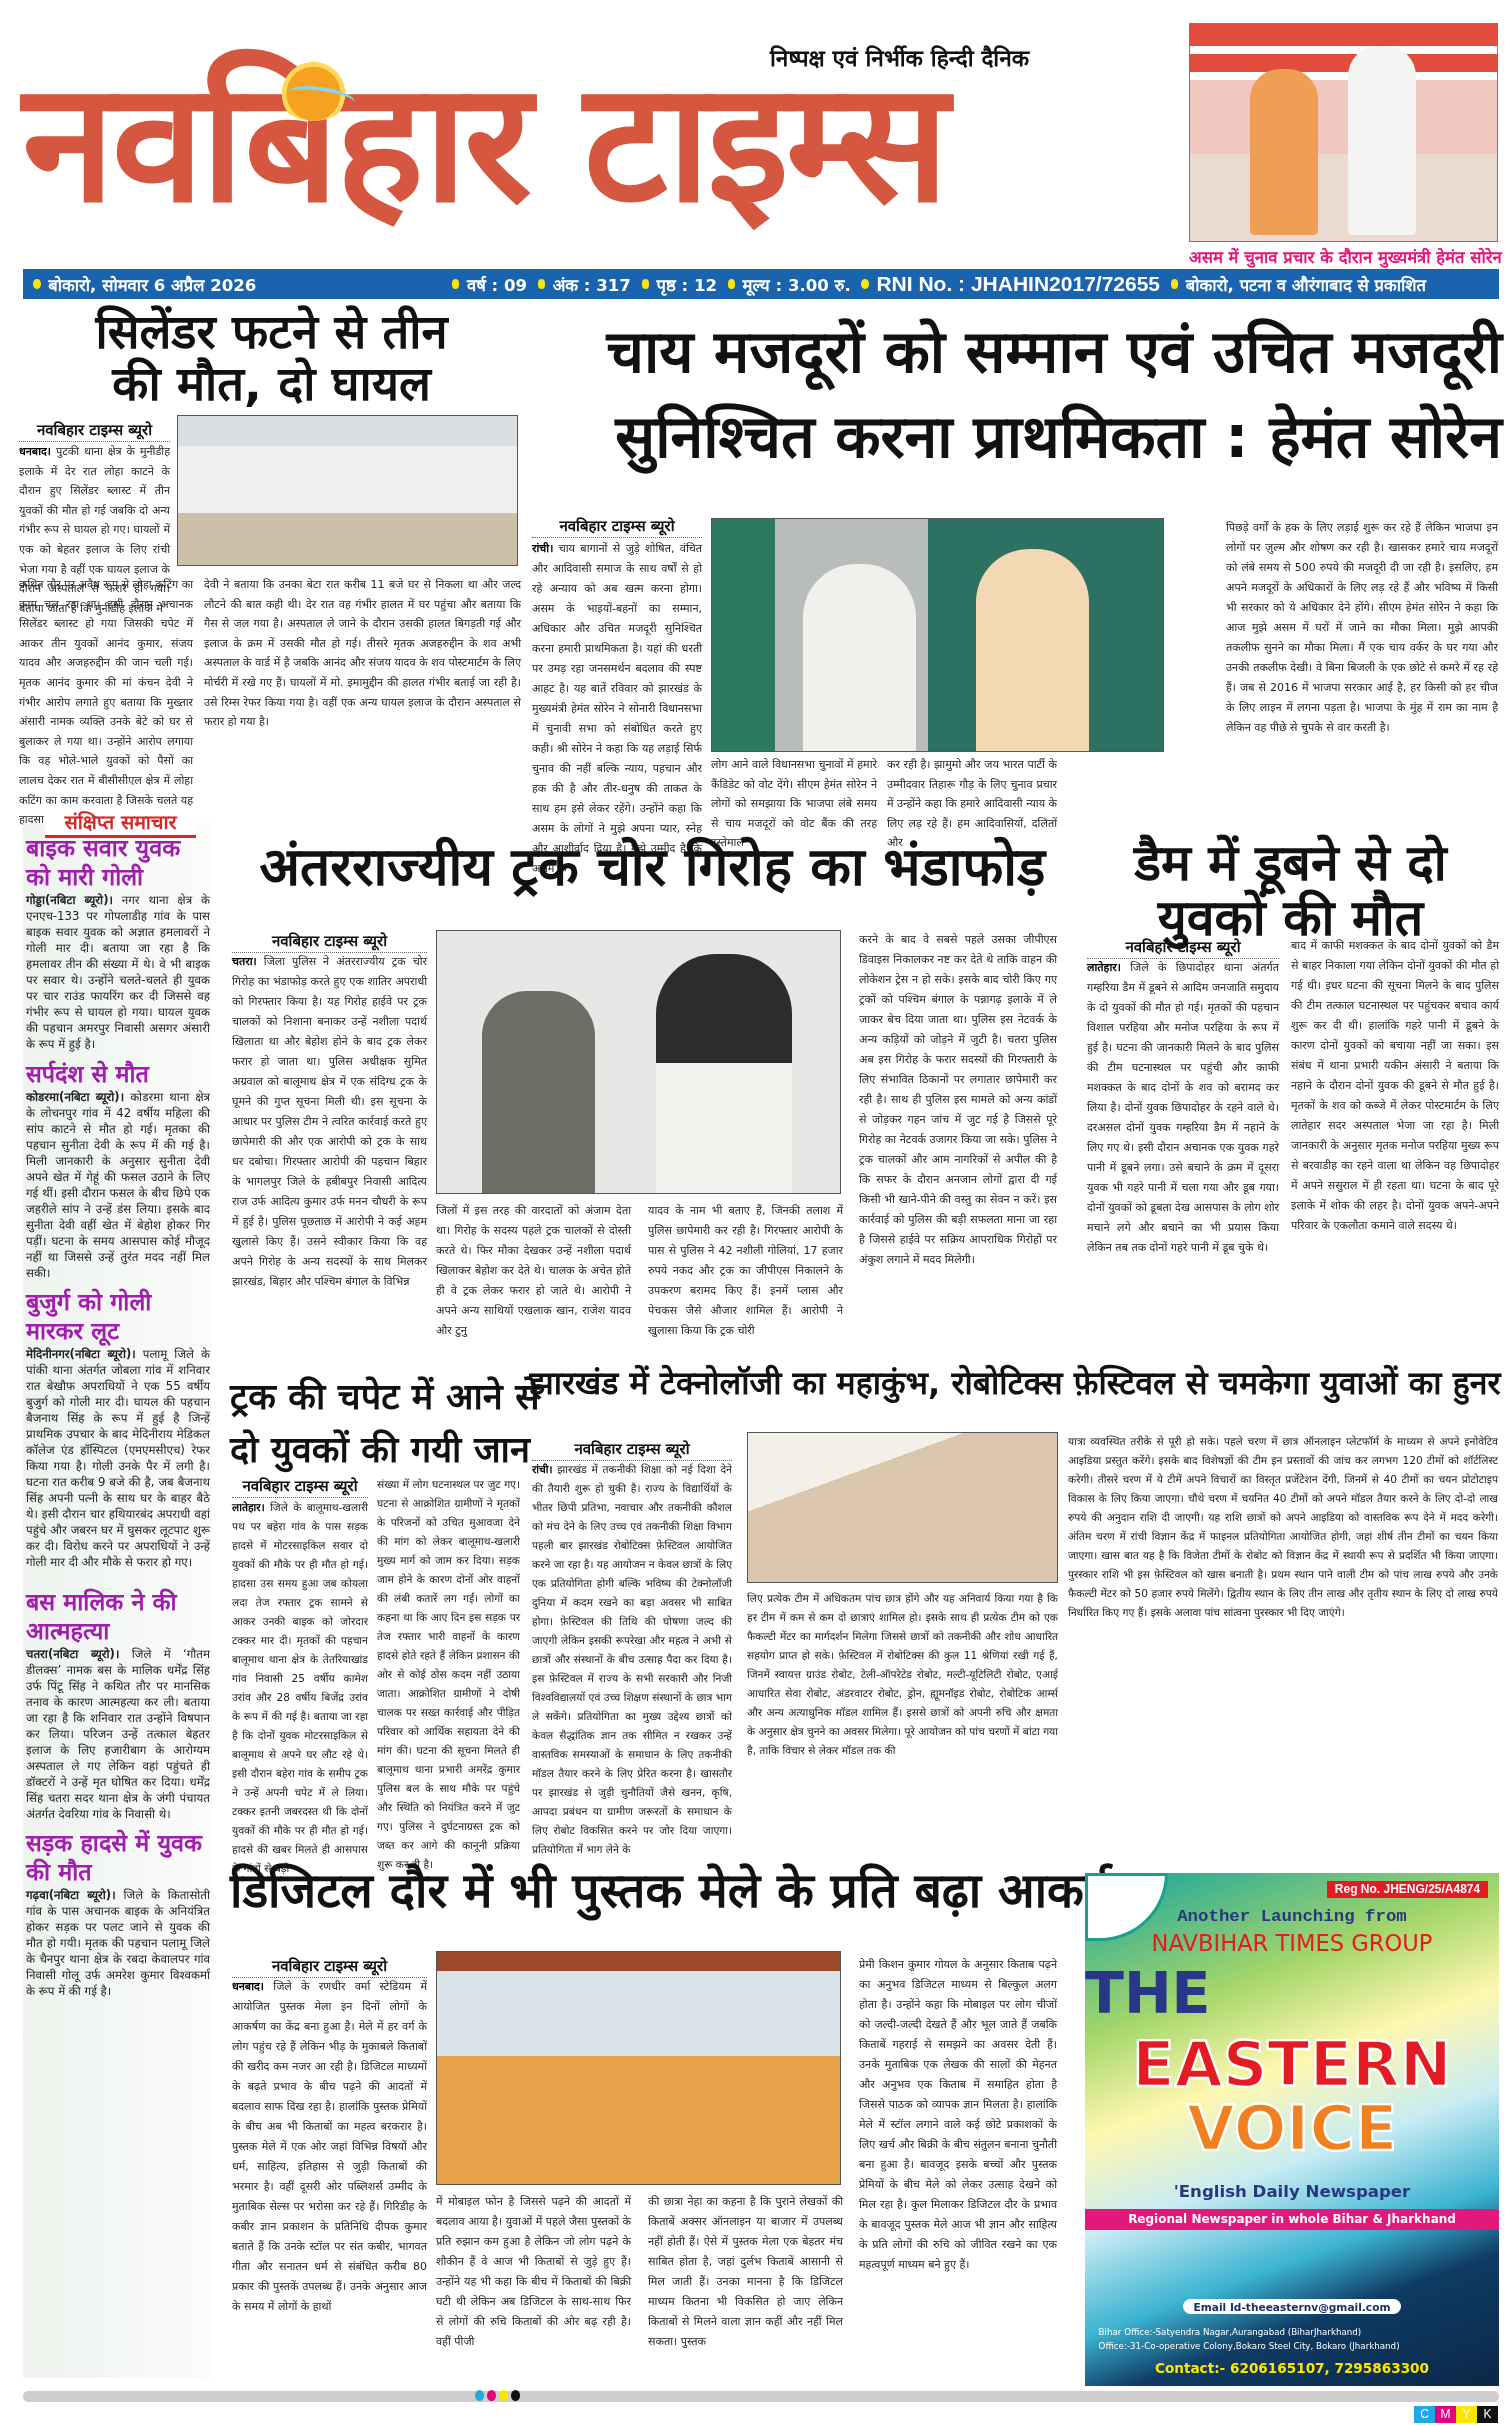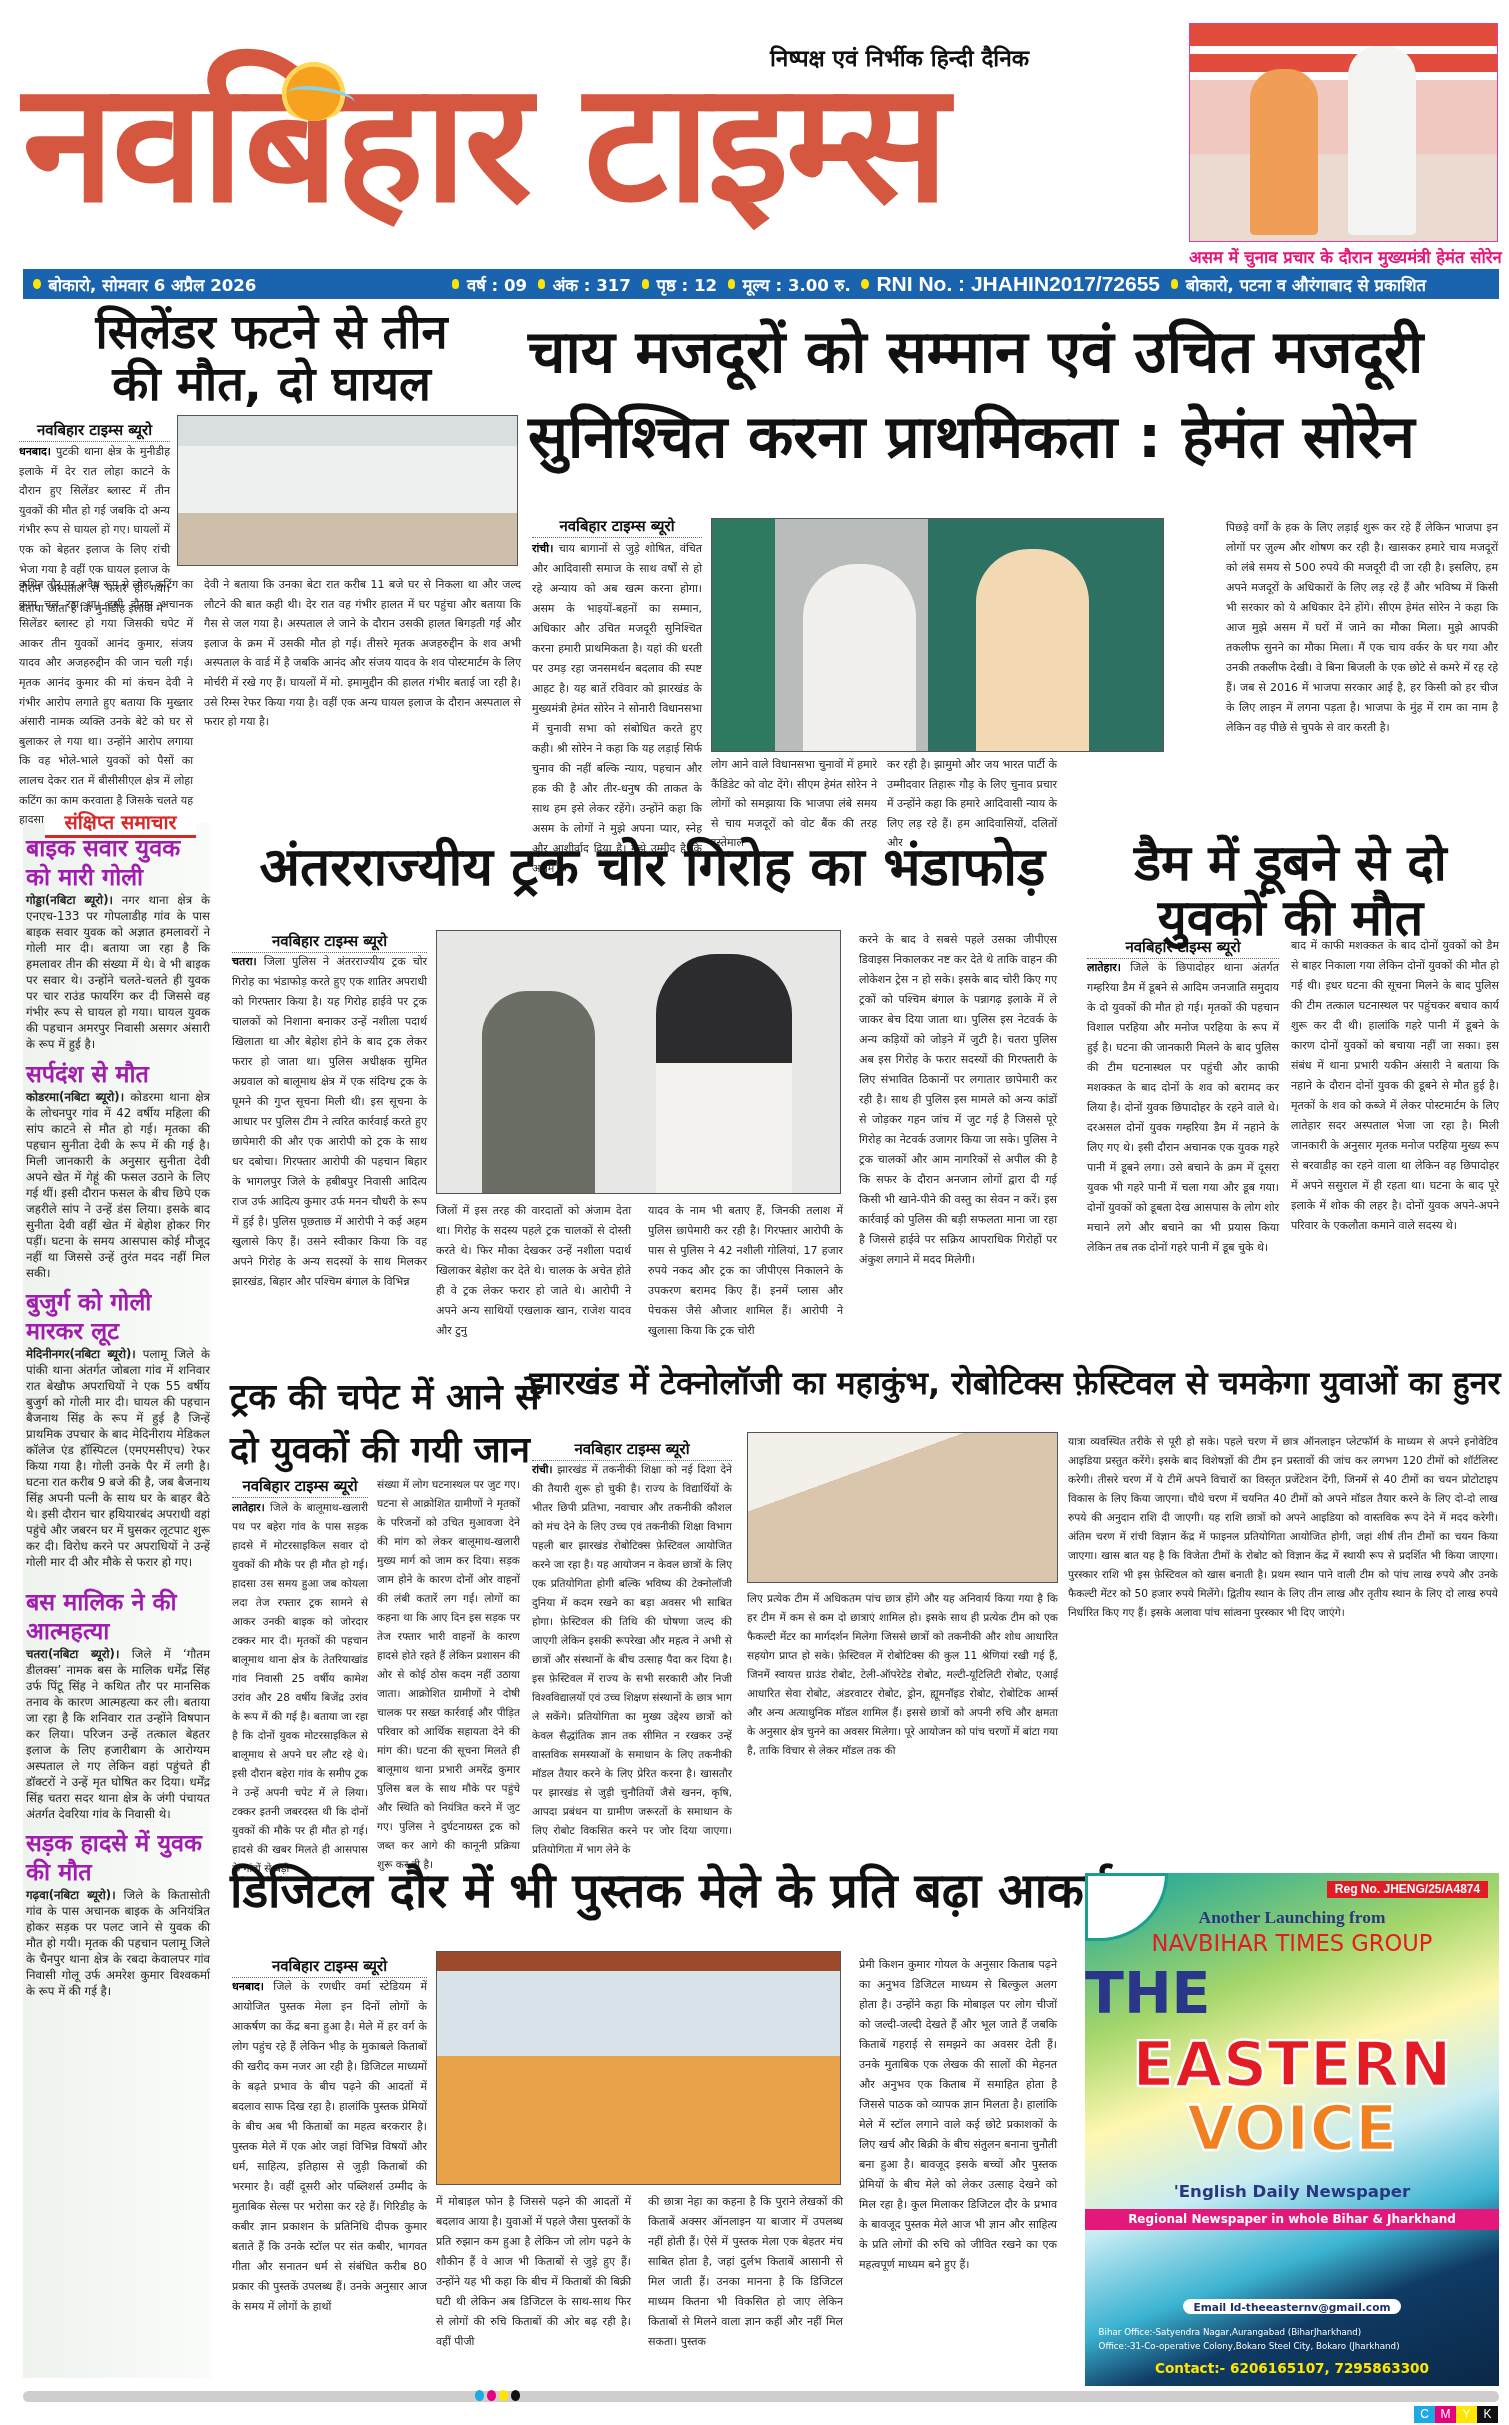--- a/index.html
+++ b/index.html
@@ -64,21 +64,21 @@
 <div class="abs headline" style="left:22.6px;top:306px;width:498px;font-size:47px;text-align:center">
   <div>सिलेंडर फटने से तीन</div>
   <div>की मौत, दो घायल</div>
 </div>
 <div class="abs bureau" style="left:19px;top:419px;width:151px">नवबिहार टाइम्स ब्यूरो</div>
 <div class="abs body" style="left:19px;top:442px;width:151px;font-size:11px;line-height:19.6px"><b>धनबाद।</b> <span>पुटकी थाना क्षेत्र के मुनीडीह इलाके में देर रात लोहा काटने के दौरान हुए सिलेंडर ब्लास्ट में तीन युवकों की मौत हो गई जबकि दो अन्य गंभीर रूप से घायल हो गए। घायलों में एक को बेहतर इलाज के लिए रांची भेजा गया है वहीं एक घायल इलाज के दौरान अस्पताल से फरार हो गया। बताया जाता हे कि मुनीडीह इलाके में</span></div>
 <div class="photo" style="left:177px;top:415px;width:341px;height:151px;background:linear-gradient(180deg,#d9dee0 0 20%,#eef0ef 20% 65%,#cdbfa9 65%)"></div>
 <div class="abs body" style="left:19px;top:575px;width:174px;font-size:11px;line-height:19.6px">कथित तौर पर अवैध रूप से लोहा कटिंग का काम चल रहा था। इसी दौरान अचानक सिलेंडर ब्लास्ट हो गया जिसकी चपेट में आकर तीन युवकों आनंद कुमार, संजय यादव और अजहरुद्दीन की जान चली गई। मृतक आनंद कुमार की मां कंचन देवी ने गंभीर आरोप लगाते हुए बताया कि मुख्तार अंसारी नामक व्यक्ति उनके बेटे को घर से बुलाकर ले गया था। उन्होंने आरोप लगाया कि वह भोले-भाले युवकों को पैसों का लालच देकर रात में बीसीसीएल क्षेत्र में लोहा कटिंग का काम करवाता है जिसके चलते यह हादसा हुआ। वहीं संजय यादव की मां</div>
 <div class="abs body" style="left:204px;top:575px;width:317px;font-size:11px;line-height:19.6px">देवी ने बताया कि उनका बेटा रात करीब 11 बजे घर से निकला था और जल्द लौटने की बात कही थी। देर रात वह गंभीर हालत में घर पहुंचा और बताया कि गैस से जल गया है। अस्पताल ले जाने के दौरान उसकी हालत बिगड़ती गई और इलाज के क्रम में उसकी मौत हो गई। तीसरे मृतक अजहरुद्दीन के शव अभी अस्पताल के वार्ड में है जबकि आनंद और संजय यादव के शव पोस्टमार्टम के लिए मोर्चरी में रखे गए हैं। घायलों में मो. इमामुद्दीन की हालत गंभीर बताई जा रही है। उसे रिम्स रेफर किया गया है। वहीं एक अन्य घायल इलाज के दौरान अस्पताल से फरार हो गया है।</div>
 
-<div class="abs headline" style="left:528px;top:309px;width:974px;font-size:59px;text-align:left;line-height:85px">
+<div class="abs headline" style="left:528px;top:309px;width:974px;font-size:59px;text-align:right;line-height:85px">
   <div>चाय मजदूरों को सम्मान एवं उचित मजदूरी</div>
   <div>सुनिश्चित करना प्राथमिकता : हेमंत सोरेन</div>
 </div>
 <div class="abs bureau" style="left:532px;top:515px;width:170px">नवबिहार टाइम्स ब्यूरो</div>
 <div class="abs body" style="left:532px;top:539px;width:170px;font-size:11px;line-height:20px"><b>रांची।</b> <span>चाय बागानों से जुड़े शोषित, वंचित और आदिवासी समाज के साथ वर्षों से हो रहे अन्याय को अब खत्म करना होगा। असम के भाइयों-बहनों का सम्मान, अधिकार और उचित मजदूरी सुनिश्चित करना हमारी प्राथमिकता है। यहां की धरती पर उमड़ रहा जनसमर्थन बदलाव की स्पष्ट आहट है। यह बातें रविवार को झारखंड के मुख्यमंत्री हेमंत सोरेन ने सोनारी विधानसभा में चुनावी सभा को संबोधित करते हुए कही। श्री सोरेन ने कहा कि यह लड़ाई सिर्फ चुनाव की नहीं बल्कि न्याय, पहचान और हक की है और तीर-धनुष की ताकत के साथ हम इसे लेकर रहेंगे। उन्होंने कहा कि असम के लोगों ने मुझे अपना प्यार, स्नेह और आशीर्वाद दिया है। मुझे उम्मीद है कि असम के</span></div>
 <div class="photo" style="left:711px;top:518px;width:453px;height:234px;background:linear-gradient(90deg,#2e7a60 0 14%,#b8bdbb 14% 48%,#2c7161 48% 100%)">
   <div style="position:absolute;left:91px;top:45px;width:113px;height:189px;background:#f1f0ec;border-radius:53px 53px 0 0"></div>
   <div style="position:absolute;left:264px;top:30px;width:113px;height:204px;background:#f2d8b3;border-radius:53px 53px 0 0"></div>
 </div>
 <div class="abs body" style="left:711px;top:755px;width:166px;font-size:11px;line-height:19.6px">लोग आने वाले विधानसभा चुनावों में हमारे कैंडिडेट को वोट देंगे। सीएम हेमंत सोरेन ने लोगों को समझाया कि भाजपा लंबे समय से चाय मजदूरों को वोट बैंक की तरह इस्तेमाल</div>
@@ -148,21 +148,21 @@
 <div class="abs bureau" style="left:232px;top:1955px;width:195px">नवबिहार टाइम्स ब्यूरो</div>
 <div class="abs body" style="left:232px;top:1977px;width:195px;font-size:11px;line-height:20px"><b>धनबाद।</b> <span>जिले के रणधीर वर्मा स्टेडियम में आयोजित पुस्तक मेला इन दिनों लोगों के आकर्षण का केंद्र बना हुआ है। मेले में हर वर्ग के लोग पहुंच रहे हैं लेकिन भीड़ के मुकाबले किताबों की खरीद कम नजर आ रही है। डिजिटल माध्यमों के बढ़ते प्रभाव के बीच पढ़ने की आदतों में बदलाव साफ दिख रहा है। हालांकि पुस्तक प्रेमियों के बीच अब भी किताबों का महत्व बरकरार है। पुस्तक मेले में एक ओर जहां विभिन्न विषयों और धर्म, साहित्य, इतिहास से जुड़ी किताबों की भरमार है। वहीं दूसरी ओर पब्लिशर्स उम्मीद के मुताबिक सेल्स पर भरोसा कर रहे हैं। गिरिडीह के कबीर ज्ञान प्रकाशन के प्रतिनिधि दीपक कुमार बताते हैं कि उनके स्टॉल पर संत कबीर, भागवत गीता और सनातन धर्म से संबंधित करीब 80 प्रकार की पुस्तकें उपलब्ध हैं। उनके अनुसार आज के समय में लोगों के हाथों</span></div>
 <div class="photo" style="left:436px;top:1951px;width:405px;height:234px;background:linear-gradient(180deg,#9d4a2c 0 8%,#d8e3ea 8% 45%,#e8a34a 45% 100%)"></div>
 <div class="abs body" style="left:436px;top:2192px;width:195px;font-size:11px;line-height:20px">में मोबाइल फोन है जिससे पढ़ने की आदतों में बदलाव आया है। युवाओं में पहले जैसा पुस्तकों के प्रति रुझान कम हुआ है लेकिन जो लोग पढ़ने के शौकीन हैं वे आज भी किताबों से जुड़े हुए हैं। उन्होंने यह भी कहा कि बीच में किताबों की बिक्री घटी थी लेकिन अब डिजिटल के साथ-साथ फिर से लोगों की रुचि किताबों की ओर बढ़ रही है। वहीं पीजी</div>
 <div class="abs body" style="left:648px;top:2192px;width:195px;font-size:11px;line-height:20px">की छात्रा नेहा का कहना है कि पुराने लेखकों की किताबें अक्सर ऑनलाइन या बाजार में उपलब्ध नहीं होती हैं। ऐसे में पुस्तक मेला एक बेहतर मंच साबित होता है, जहां दुर्लभ किताबें आसानी से मिल जाती हैं। उनका मानना है कि डिजिटल माध्यम कितना भी विकसित हो जाए लेकिन किताबों से मिलने वाला ज्ञान कहीं और नहीं मिल सकता। पुस्तक</div>
 <div class="abs body" style="left:859px;top:1955px;width:198px;font-size:11px;line-height:20px">प्रेमी किशन कुमार गोयल के अनुसार किताब पढ़ने का अनुभव डिजिटल माध्यम से बिल्कुल अलग होता है। उन्होंने कहा कि मोबाइल पर लोग चीजों को जल्दी-जल्दी देखते हैं और भूल जाते हैं जबकि किताबें गहराई से समझने का अवसर देती हैं। उनके मुताबिक एक लेखक की सालों की मेहनत और अनुभव एक किताब में समाहित होता है जिससे पाठक को व्यापक ज्ञान मिलता है। हालांकि मेले में स्टॉल लगाने वाले कई छोटे प्रकाशकों के लिए खर्च और बिक्री के बीच संतुलन बनाना चुनौती बना हुआ है। बावजूद इसके बच्चों और पुस्तक प्रेमियों के बीच मेले को लेकर उत्साह देखने को मिल रहा है। कुल मिलाकर डिजिटल दौर के प्रभाव के बावजूद पुस्तक मेले आज भी ज्ञान और साहित्य के प्रति लोगों की रुचि को जीवित रखने का एक महत्वपूर्ण माध्यम बने हुए हैं।</div>
 
 <div class="abs ad">
   <div style="position:absolute;left:0;top:0;width:83px;height:68px;background:#fff;border-radius:0 0 68px 0;border:3px solid #1a9f8f"></div>
   <div style="position:absolute;right:11.3px;top:7.5px;background:#e31b23;color:#fff;font-family:'Liberation Sans',sans-serif;font-weight:bold;font-size:12px;padding:1.5px 7.5px">Reg No. JHENG/25/A4874</div>
-  <div style="position:absolute;left:0;width:100%;top:34px;text-align:center;font-family:Liberation Serif, serif;font-weight:bold;font-size:17.4px;color:#2a3680">Another Launching from</div>
+  <div style="position:absolute;left:0;width:100%;top:34px;text-align:center;font-family:Liberation Mono, monospace;font-weight:bold;font-size:17.4px;color:#2a3680">Another Launching from</div>
   <div style="position:absolute;left:0;width:100%;top:57px;text-align:center;font-family:'DejaVu Sans',sans-serif;font-weight:normal;font-size:22.6px;color:#e31b23">NAVBIHAR TIMES GROUP</div>
   <div style="position:absolute;left:0;width:100%;top:87px;text-align:left;font-family:'DejaVu Sans',sans-serif;font-weight:bold;font-size:57px;color:#2a3688">THE</div>
   <div style="position:absolute;left:0;width:100%;top:155px;text-align:center;font-family:'DejaVu Sans',sans-serif;font-weight:bold;font-size:62px;color:#e31b23;-webkit-text-stroke:2.3px #fff">EASTERN</div>
   <div style="position:absolute;left:0;width:100%;top:219px;text-align:center;font-family:'DejaVu Sans',sans-serif;font-weight:bold;font-size:62px;color:#f08020;-webkit-text-stroke:2.3px #fff">VOICE</div>
   <div style="position:absolute;left:0;width:100%;top:309px;text-align:center;font-family:'DejaVu Sans',sans-serif;font-weight:bold;font-size:16.6px;color:#2a3680">'English Daily Newspaper</div>
   <div style="position:absolute;left:0;width:100%;top:336px;height:21px;background:#e2187a;color:#fff;text-align:center;font-family:'DejaVu Sans',sans-serif;font-weight:bold;font-size:12px;line-height:21px">Regional Newspaper in whole Bihar &amp; Jharkhand</div>
   <div style="position:absolute;left:0;width:100%;top:426px;text-align:center"><span style="background:#fff;border-radius:10.6px;padding:1.5px 10.6px;font-family:'DejaVu Sans',sans-serif;font-size:10.6px;color:#1b2f6b;font-weight:bold">Email Id-theeasternv@gmail.com</span></div>
   <div style="position:absolute;left:13.6px;top:454px;font-family:'DejaVu Sans',sans-serif;font-size:8.7px;color:#fff">Bihar Office:-Satyendra Nagar,Aurangabad (BiharJharkhand)</div>
   <div style="position:absolute;left:13.6px;top:468px;font-family:'DejaVu Sans',sans-serif;font-size:8.7px;color:#fff">Office:-31-Co-operative Colony,Bokaro Steel City, Bokaro (Jharkhand)</div>
   <div style="position:absolute;left:0;width:100%;top:487px;text-align:center;font-family:'DejaVu Sans',sans-serif;font-weight:bold;font-size:13.6px;color:#ffe600">Contact:- 6206165107, 7295863300</div>

